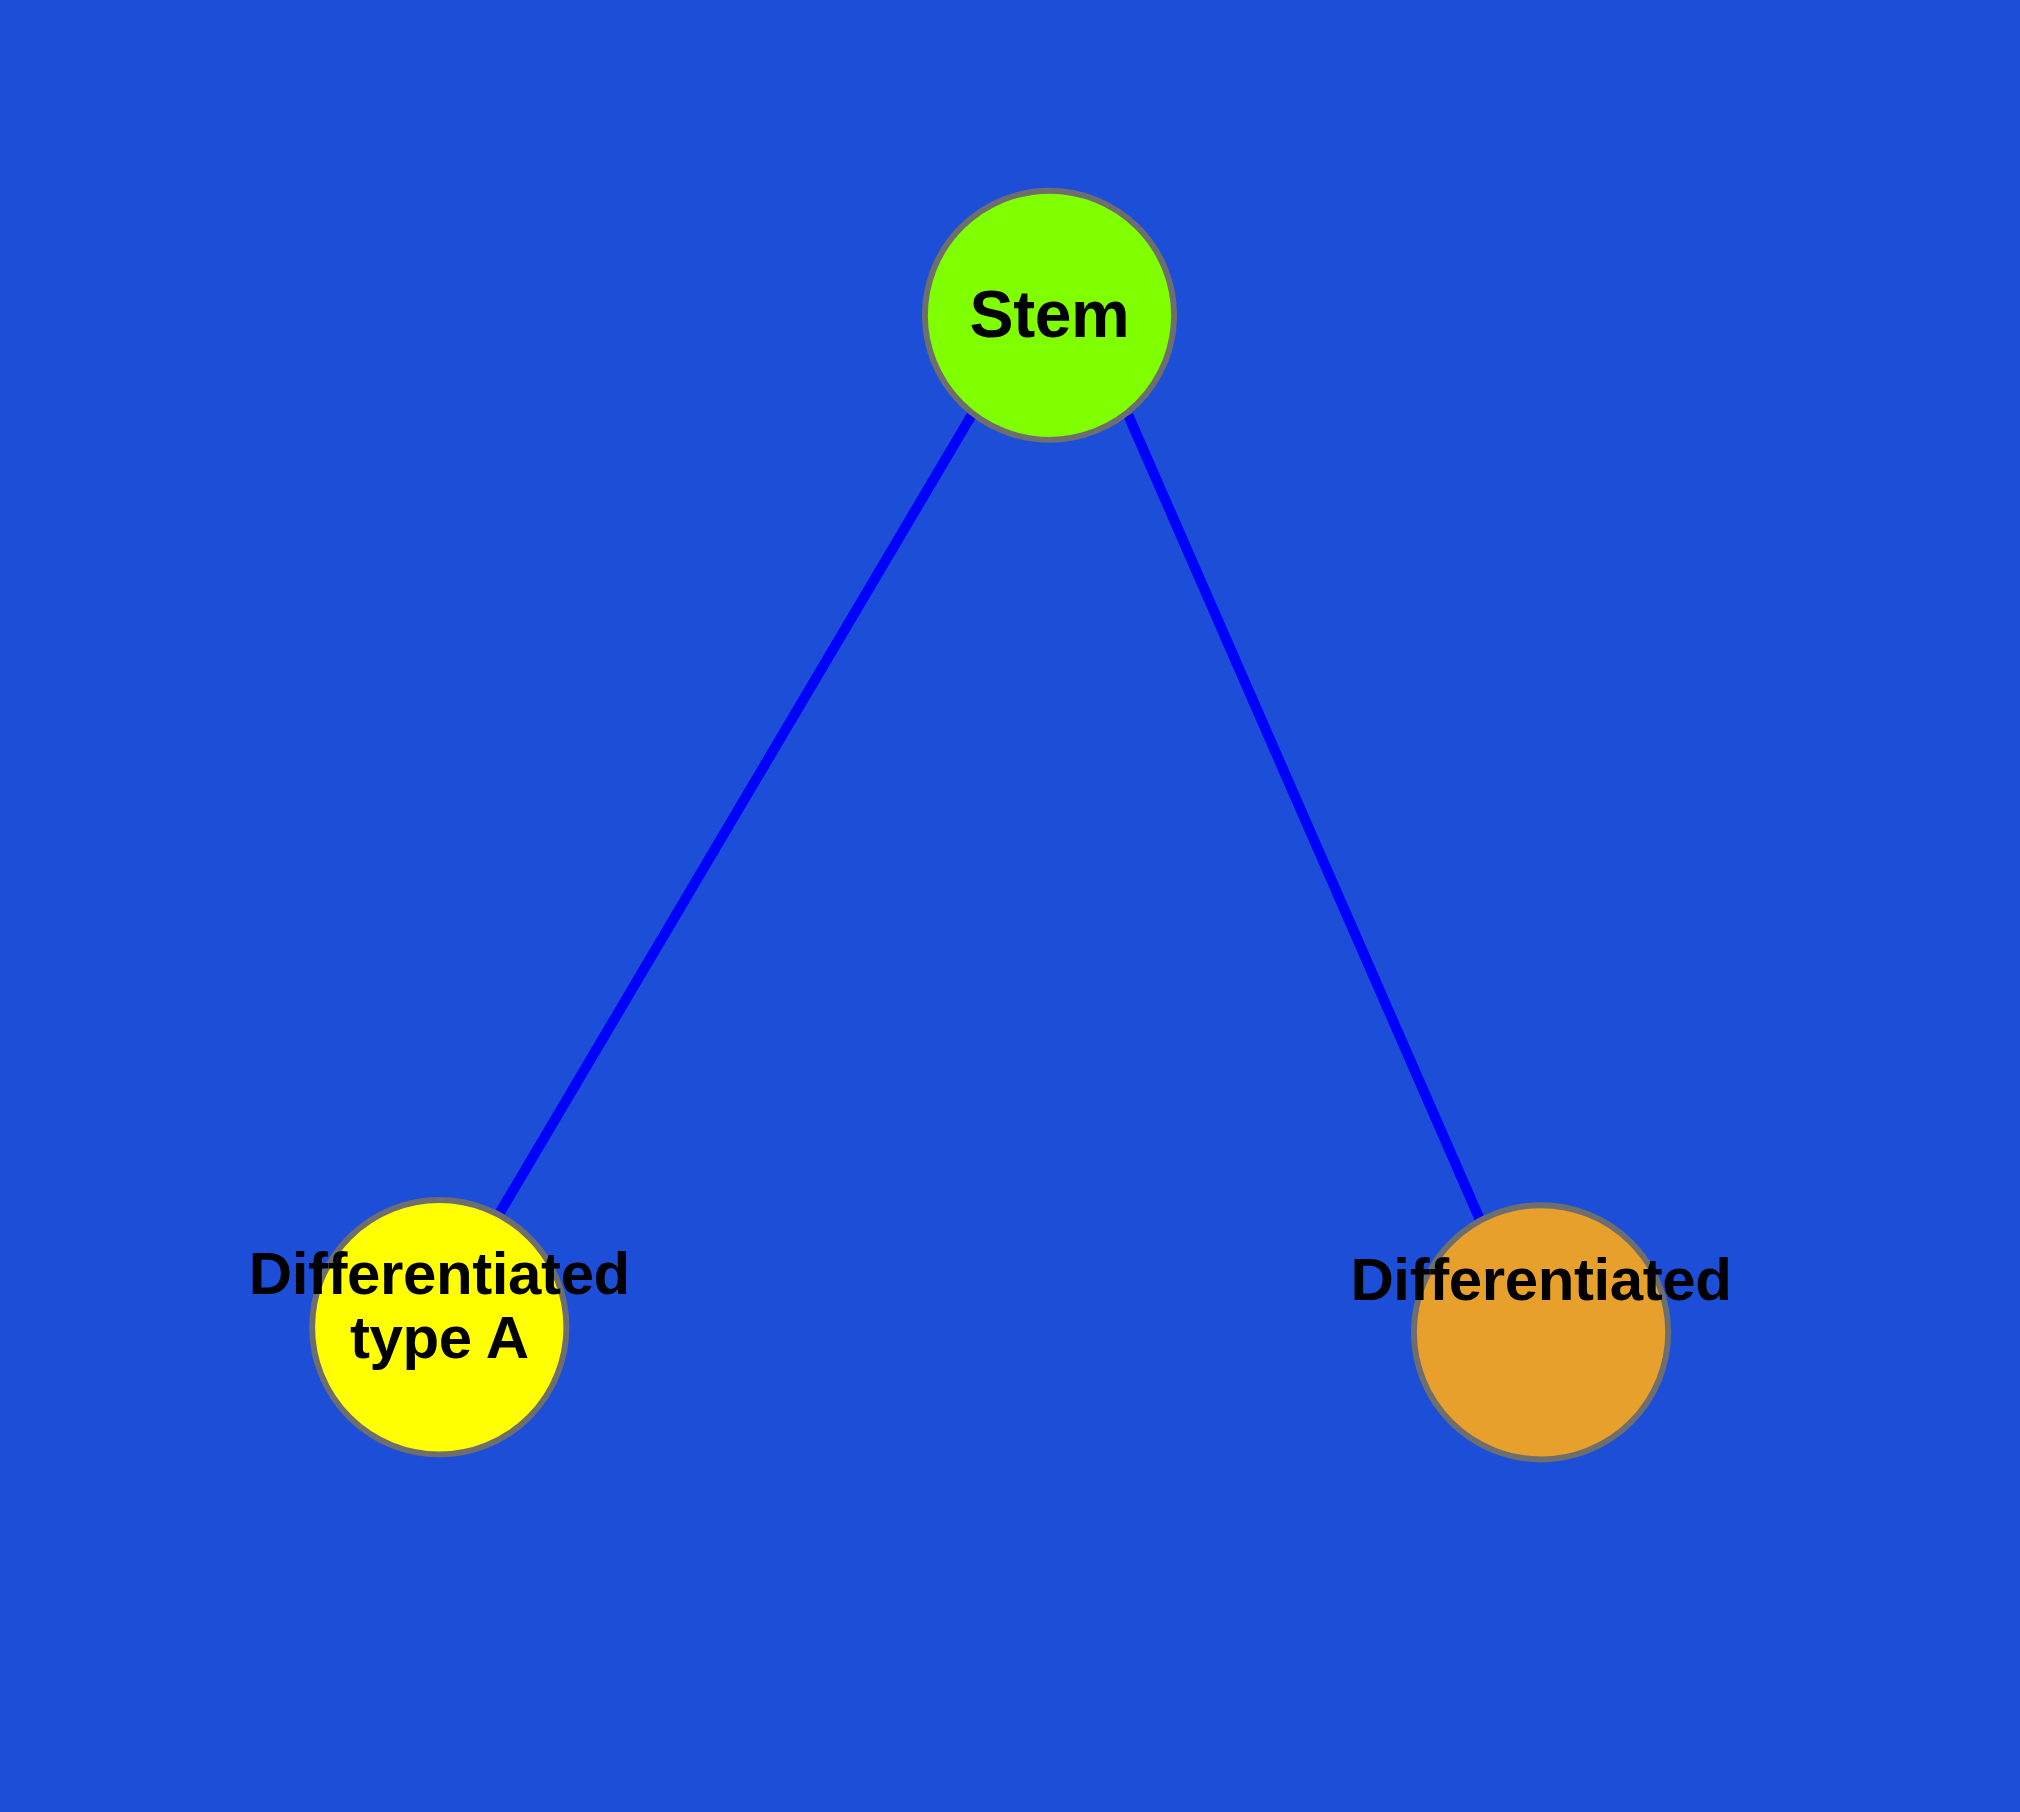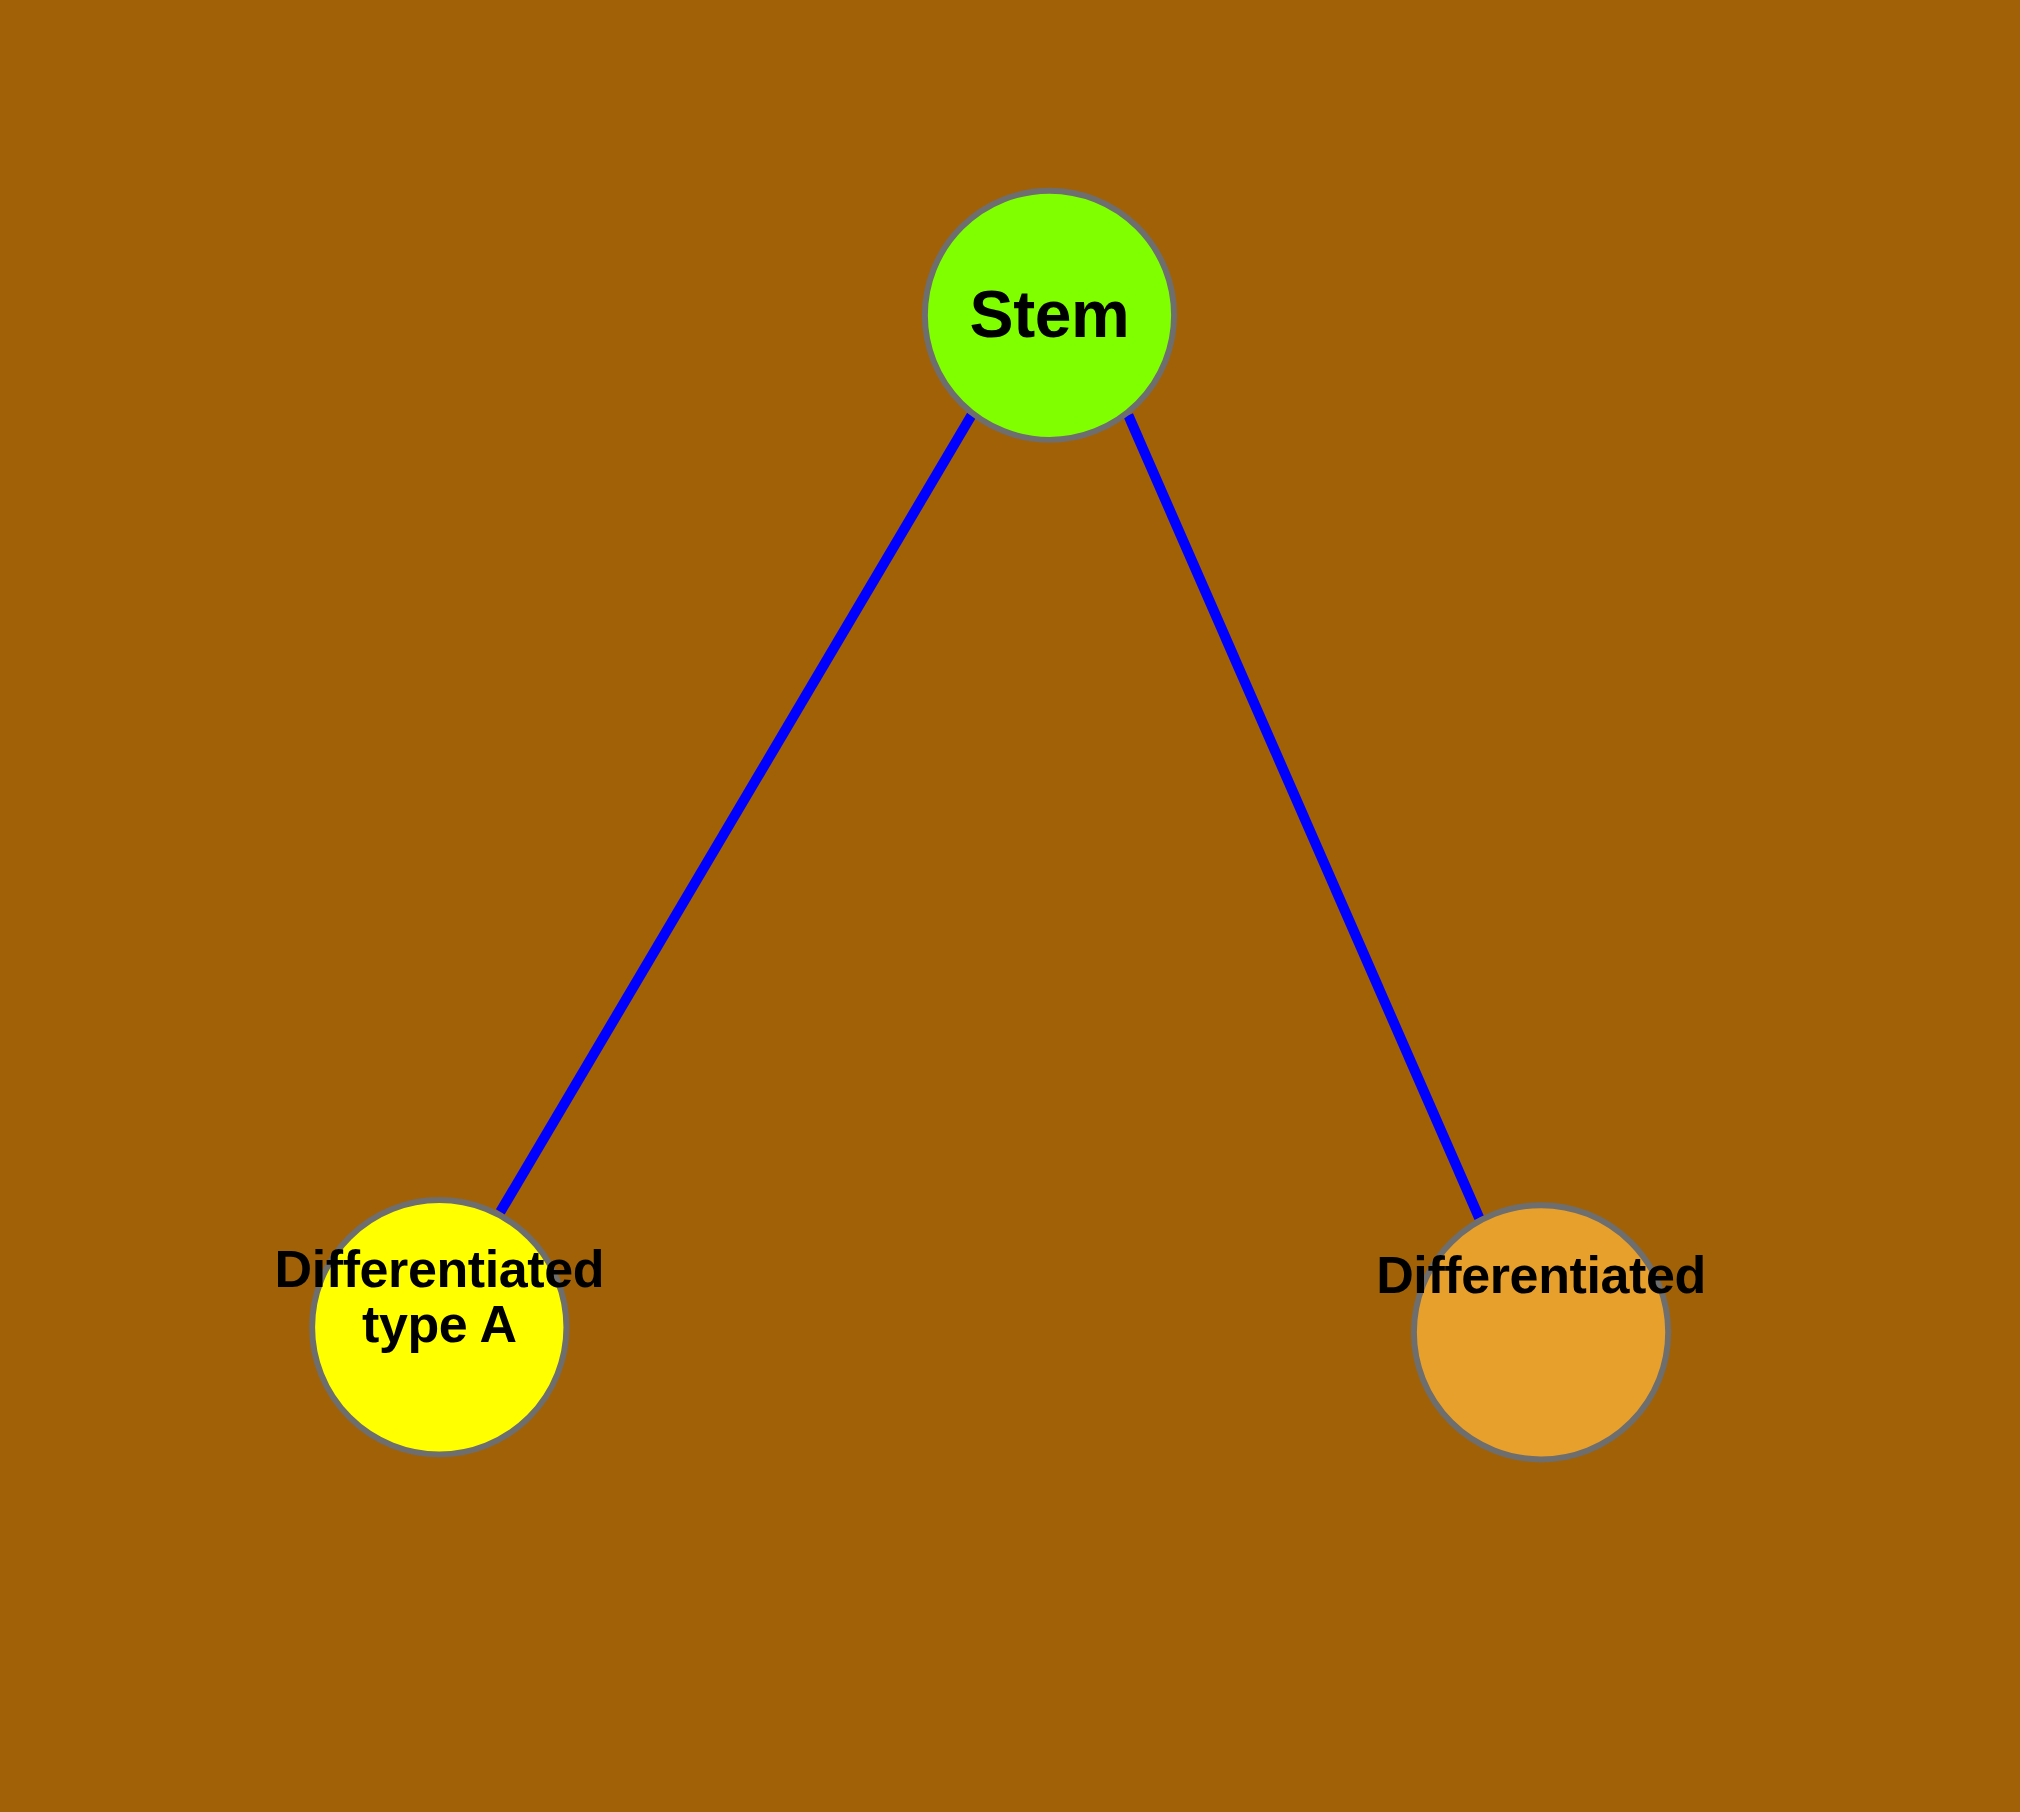--- a/index.html
+++ b/index.html
@@ -10,21 +10,21 @@
   body {
     width: 2021px;
     height: 1812px;
     overflow: hidden;
     font-family: "Liberation Sans", sans-serif;
   }
   #graph-canvas {
     position: relative;
     width: 2021px;
     height: 1812px;
-    background: #a16207;
+    background: #1d4ed8;
   }
   #graph-svg {
     position: absolute;
     top: 0;
     left: 0;
     width: 2021px;
     height: 1812px;
     display: block;
   }
   .node-label {
@@ -35,21 +35,21 @@
     color: #000000;
     white-space: nowrap;
     line-height: 1.06;
     pointer-events: none;
     letter-spacing: -0.4px;
   }
   .node-label-stem {
     font-size: 66px;
   }
   .node-label-leaf {
-    font-size: 52px;
+    font-size: 60px;
   }
 </style>
 </head>
 <body>
 
 <div id="graph-canvas">
 
   <svg id="graph-svg" viewBox="0 0 2384 2138" aria-hidden="true">
     <g>
       <line x1="1146" y1="490" x2="590" y2="1430" stroke="#0000ff" stroke-width="12" stroke-linecap="butt"></line>

